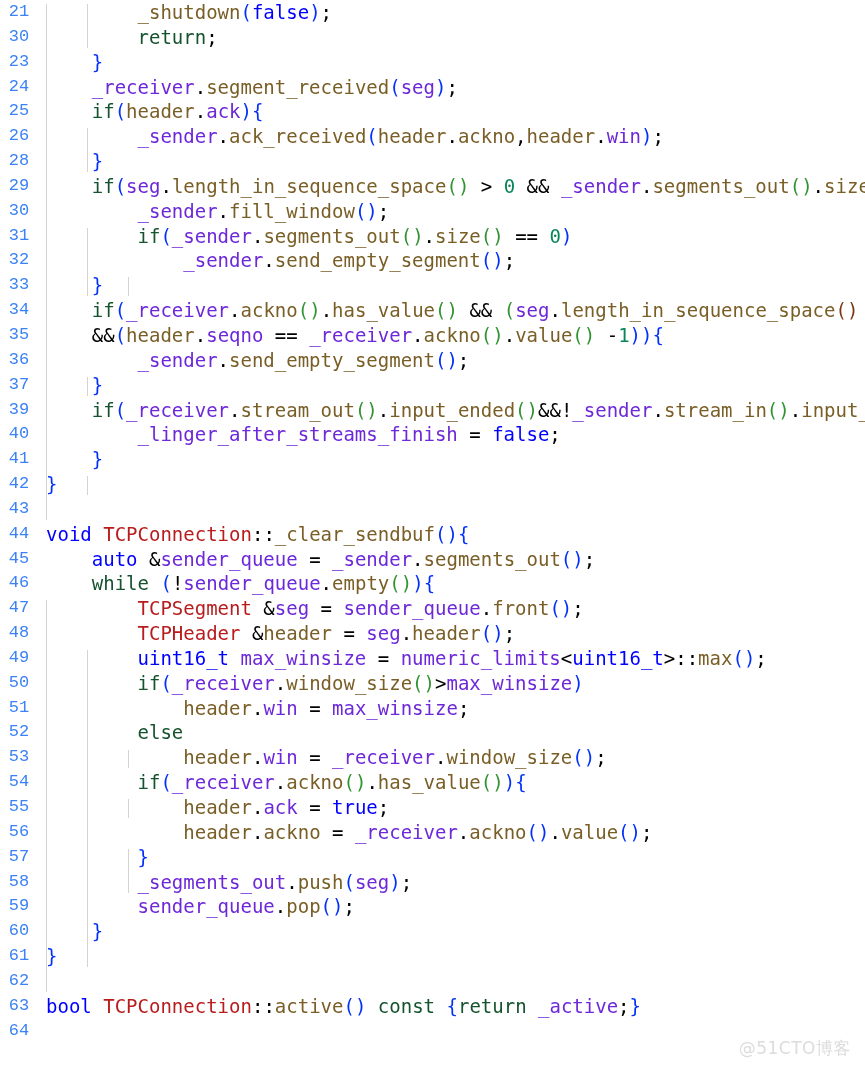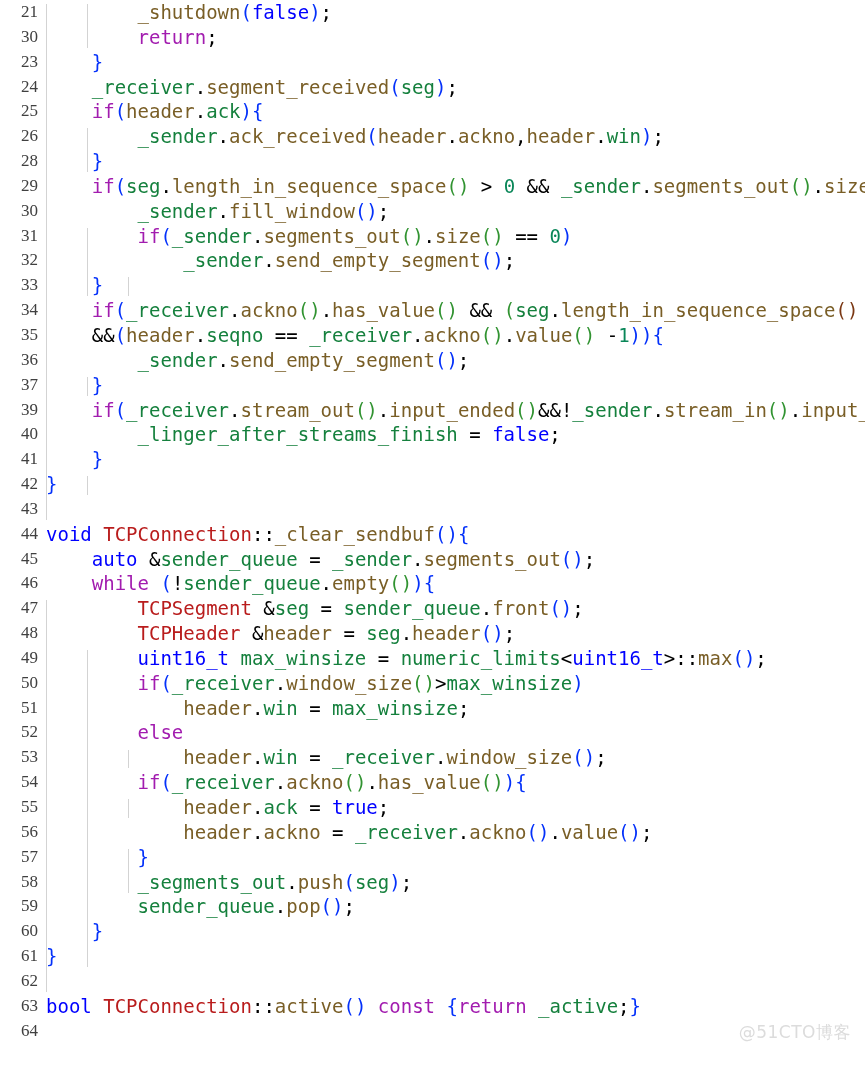--- a/index.html
+++ b/index.html
@@ -26,23 +26,23 @@
   .line {
     display: flex;
     align-items: flex-start;
     height: 24.85px;
     line-height: 24.85px;
     white-space: pre;
   }
   .lineno {
     flex: 0 0 38px;
     width: 38px;
-    text-align: right;
-    color: #404040;
-    font-family: Liberation Serif, serif;
+    text-align: center;
+    color: #3b82f6;
+    font-family: Liberation Mono, monospace;
     font-size: 17px;
     letter-spacing: 0px;
     user-select: none;
   }
   .gutter-gap {
     flex: 0 0 8px;
   }
   .code {
     position: relative;
     flex: 1 1 auto;
@@ -62,34 +62,34 @@
     pointer-events: none;
   }
   .guide {
     position: absolute;
     width: 1px;
     background: #d3d3d3;
   }
 
   
   .t-kw      { color: #0000ff; }            
-  .t-ctrl    { color: #a21caf; }            
+  .t-ctrl    { color: #14532d; }            
   .t-type    { color: #b91c1c; }            
   .t-fn      { color: #795e26; }            
-  .t-var     { color: #15803d; }            
+  .t-var     { color: #6d28d9; }            
   .t-num     { color: #098658; }
   .t-paren0  { color: #0431fa; }
   .t-paren1  { color: #319331; }
   .t-paren2  { color: #7b3814; }
   .t-plain   { color: #000000; }
 
   .watermark {
     position: absolute;
     right: 14px;
-    bottom: 30px;
+    bottom: 14px;
     color: #dcdcdc;
     font-family: "DejaVu Sans", "Liberation Sans", sans-serif;
     font-size: 17px;
     letter-spacing: 0.5px;
     user-select: none;
   }
 </style>
 </head>
 <body>
 

